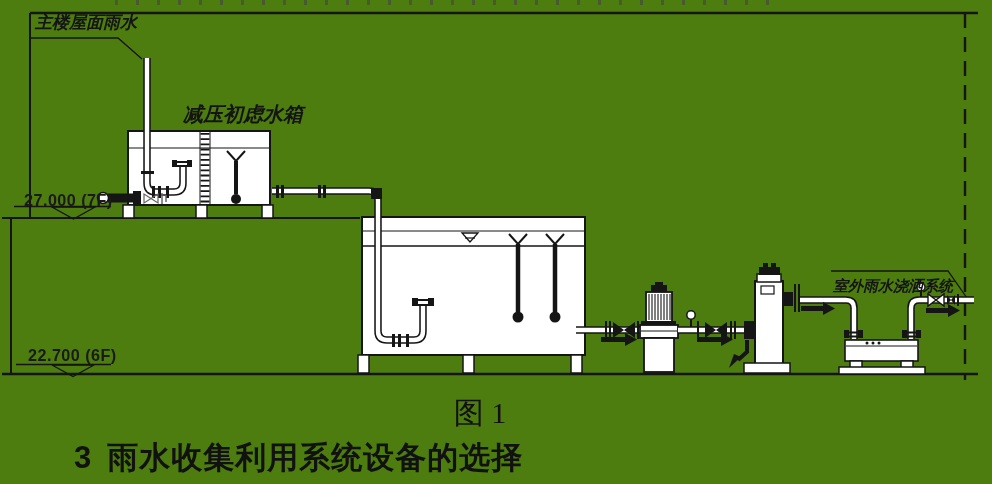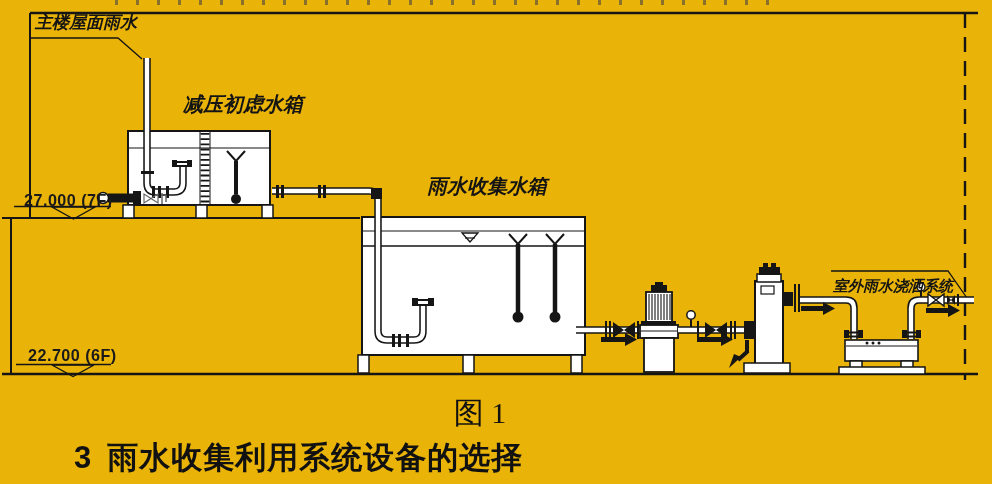--- a/index.html
+++ b/index.html
@@ -1,27 +1,27 @@
 <!DOCTYPE html>
 <html><head>
 <meta charset="utf-8">
 <style>
   html,body{margin:0;padding:0;background:#fff;}
-  #stage{position:relative;width:992px;height:484px;background:#eab308;overflow:hidden;
+  #stage{position:relative;width:992px;height:484px;background:#4d7c0f;overflow:hidden;
          font-family:"Liberation Sans",sans-serif;}
   svg{position:absolute;left:0;top:0;}
   .po{fill:none;stroke:#151515;stroke-width:7.5;}
   .pi{fill:none;stroke:#ffffff;stroke-width:4.4;}
   .ln{stroke:#151515;fill:none;}
   .blk{fill:#151515;stroke:none;}
   .wht{fill:#ffffff;stroke:#151515;}
   .lbl{position:absolute;color:#141414;white-space:nowrap;font-style:italic;
        font-weight:bold;line-height:1;}
   .lbl-roof{left:35px;top:14px;font-size:17px;font-style:italic;}
-  .lbl-t1{left:183px;top:94px;font-size:20px;text-align:center;}
+  .lbl-t1{left:183px;top:104px;font-size:20px;text-align:center;}
   .lbl-t2{left:427px;top:176px;font-size:20px;}
   .lbl-out{left:833px;top:252px;font-size:15px;margin-top:26px;}
   .elev{position:absolute;color:#1a1a1a;font-size:17px;font-weight:bold;
         letter-spacing:.5px;white-space:nowrap;transform:scaleX(.95);transform-origin:left;}
   .elev-7f{left:24px;top:191px;}
   .elev-6f{left:28px;top:346px;}
   .clipped-row{position:absolute;left:115px;top:0;width:655px;height:5px;opacity:.6;
         background:repeating-linear-gradient(90deg,#444 0 3px,transparent 3px 21px);}
   .caption{position:absolute;left:380px;top:393px;width:200px;text-align:center;
         font-family:"Liberation Serif",serif;font-size:30px;color:#111;}
@@ -242,21 +242,20 @@
         </g>
       <g>
           <rect class="blk" x="926" y="308" width="22" height="5"></rect>
           <polygon class="blk" points="948,304 948,317 960,310.5"></polygon>
         </g>
     </g>
   </svg>
 
   <div class="lbl lbl-roof">主楼屋面雨水</div>
   <div class="lbl lbl-t1">减压初虑水箱</div>
-  <div class="lbl lbl-t2">雨水收集水箱</div>
   <div class="lbl lbl-out">室外雨水浇洒系统</div>
 
   <div class="elev elev-7f">
     <span>27.000</span>
     <span>(7F)</span>
   </div>
   <div class="elev elev-6f">
     <span>22.700</span>
     <span>(6F)</span>
   </div>

